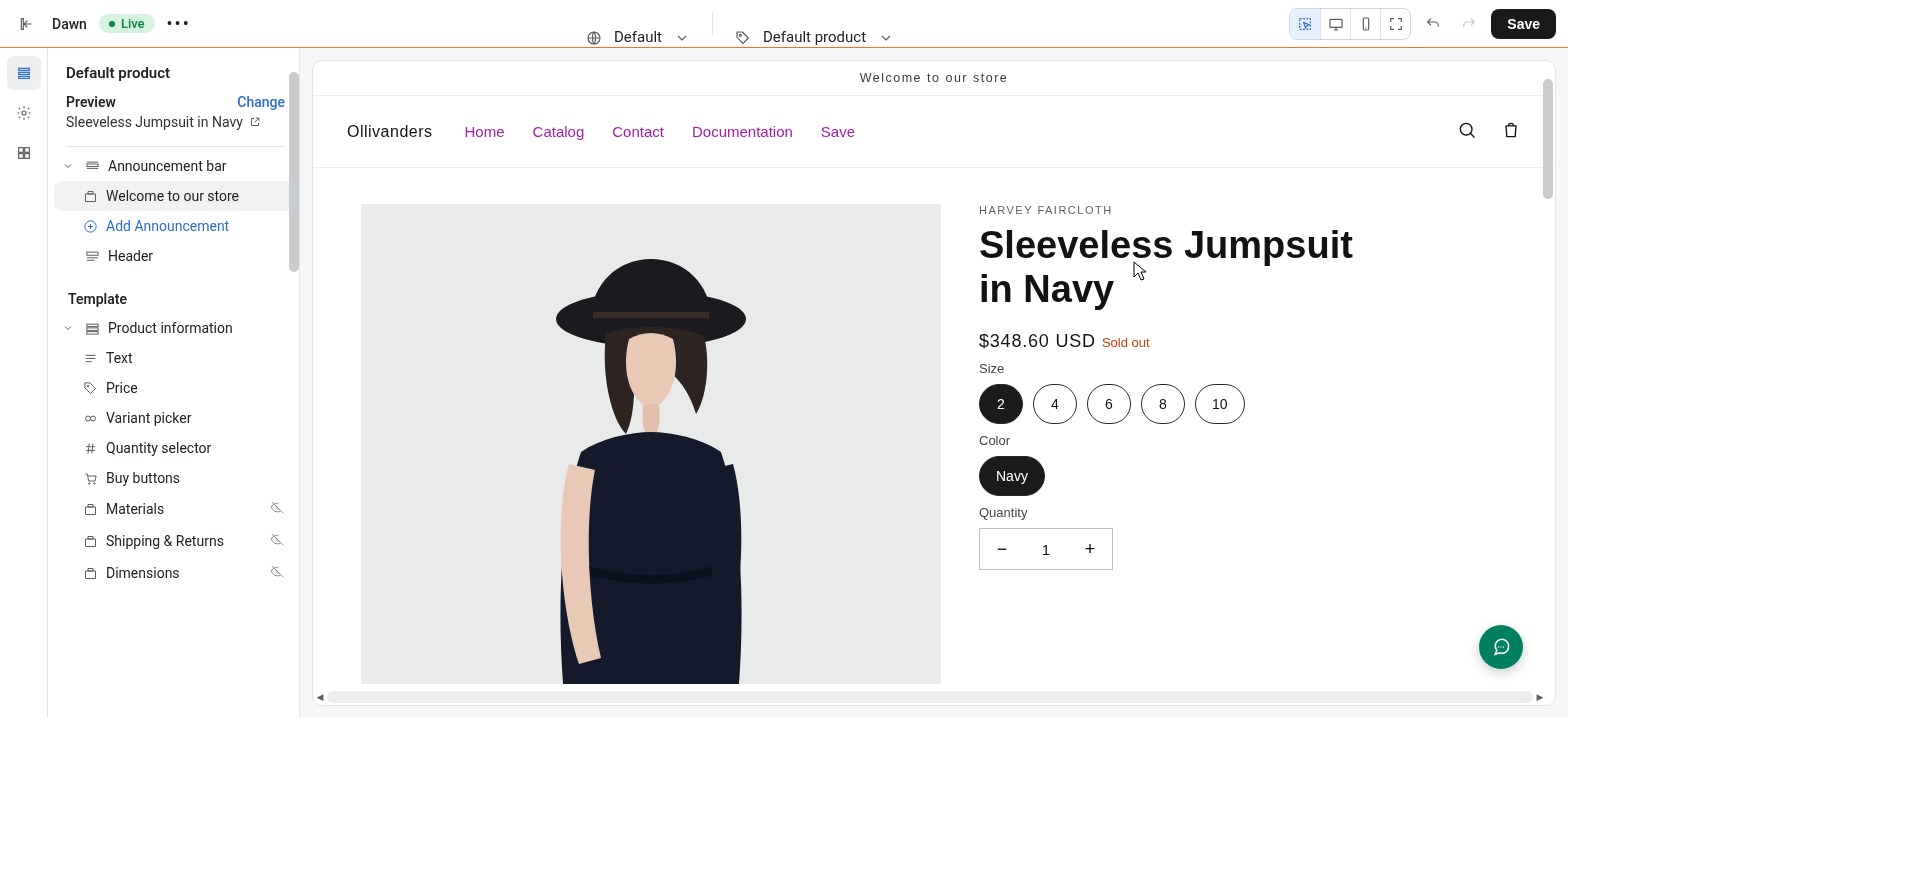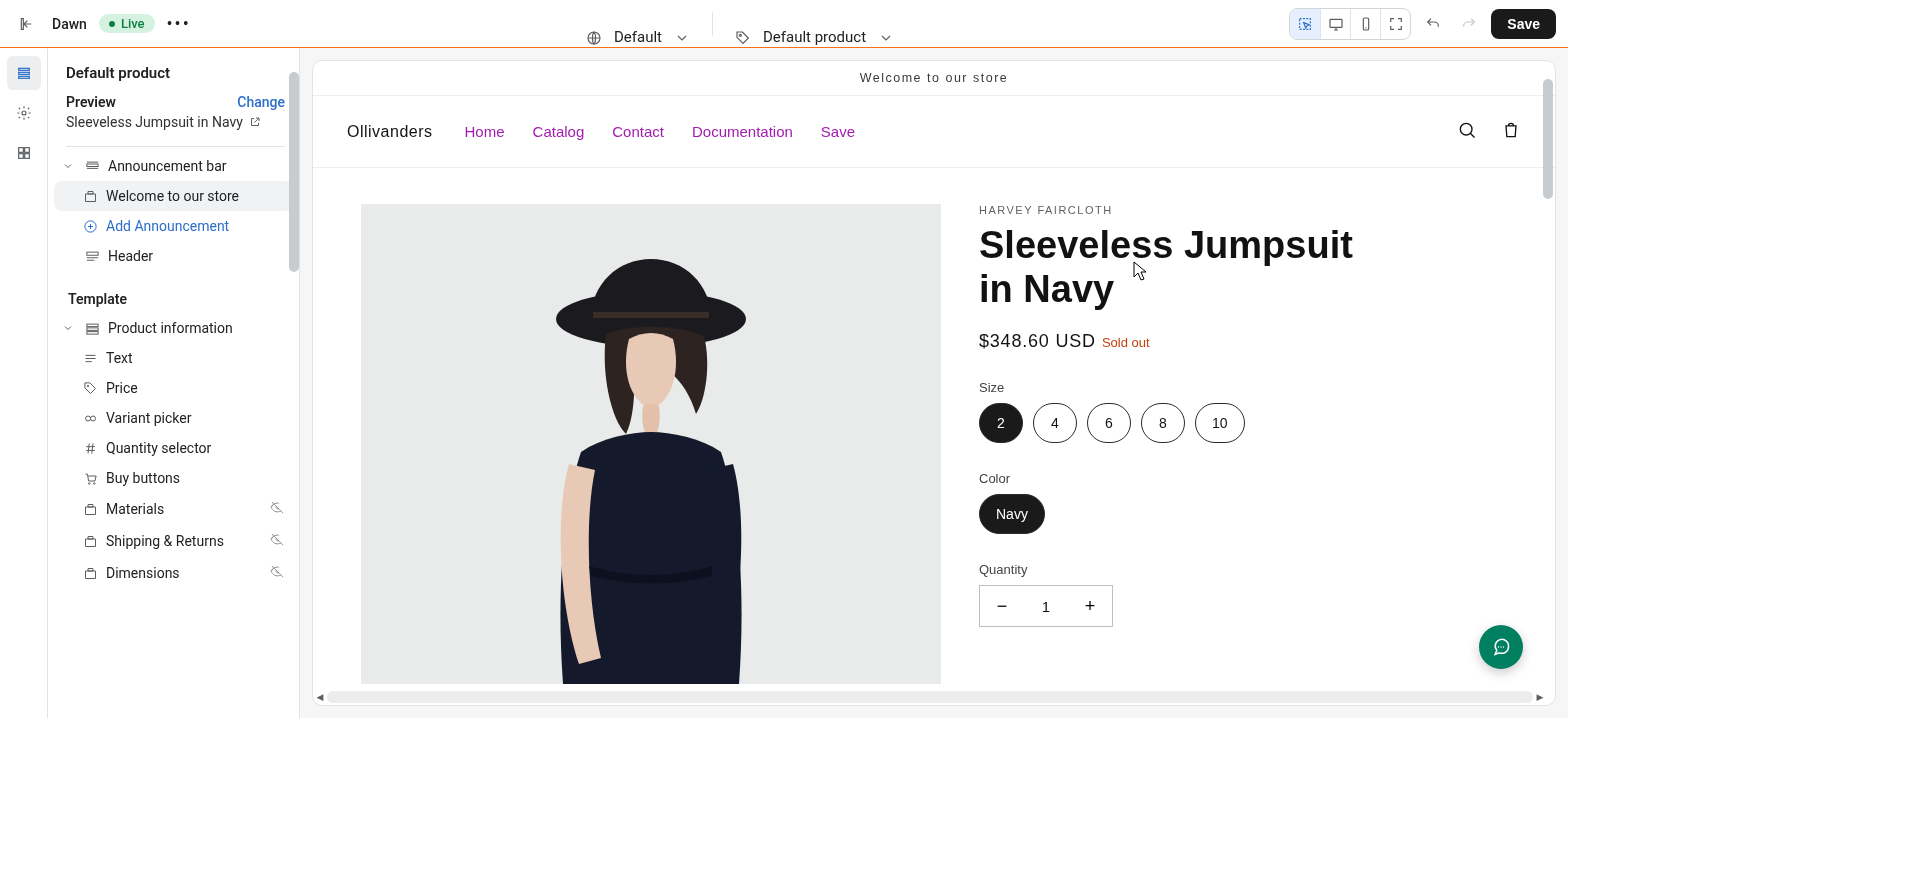--- a/index.html
+++ b/index.html
@@ -172,21 +172,21 @@
     position: relative; overflow: hidden; flex-shrink:0;
   }
   .gallery svg { width: 100%; height: 100%; }
 
   .details { flex: 1; max-width: 380px; margin-left: -10px; }
   .vendor { font-size: 11px; letter-spacing: 1.5px; color: #626262; }
   .ptitle { font-size: 38px; line-height: 1.15; margin-top: 8px; }
   .price-row { display: flex; align-items: baseline; gap: 6px; margin-top: 20px; }
   .price { font-size: 18px; letter-spacing: 0.8px; }
   .soldout { font-size: 13px; color: #c2410c; }
-  .opt-label { font-size: 13px; color: #444; margin-top: 28px; margin-bottom: 8px; }
+  .opt-label { font-size: 13px; color: #444; margin-top: 9px; margin-bottom: 8px; }
   .pills { display: flex; gap: 10px; flex-wrap: wrap; }
   .pill {
     border: 1px solid #2a2a2a; border-radius: 22px; min-width: 44px; height: 40px;
     padding: 0 16px;
     display: inline-flex; align-items: center; justify-content: center;
     font-size: 14px; cursor: pointer; background:#fff;
   }
   .pill.sel { background: #1a1a1a; color: #fff; }
   .qty {
     display: inline-flex; border: 1px solid #bfbfbf; height: 42px; align-items: stretch;

